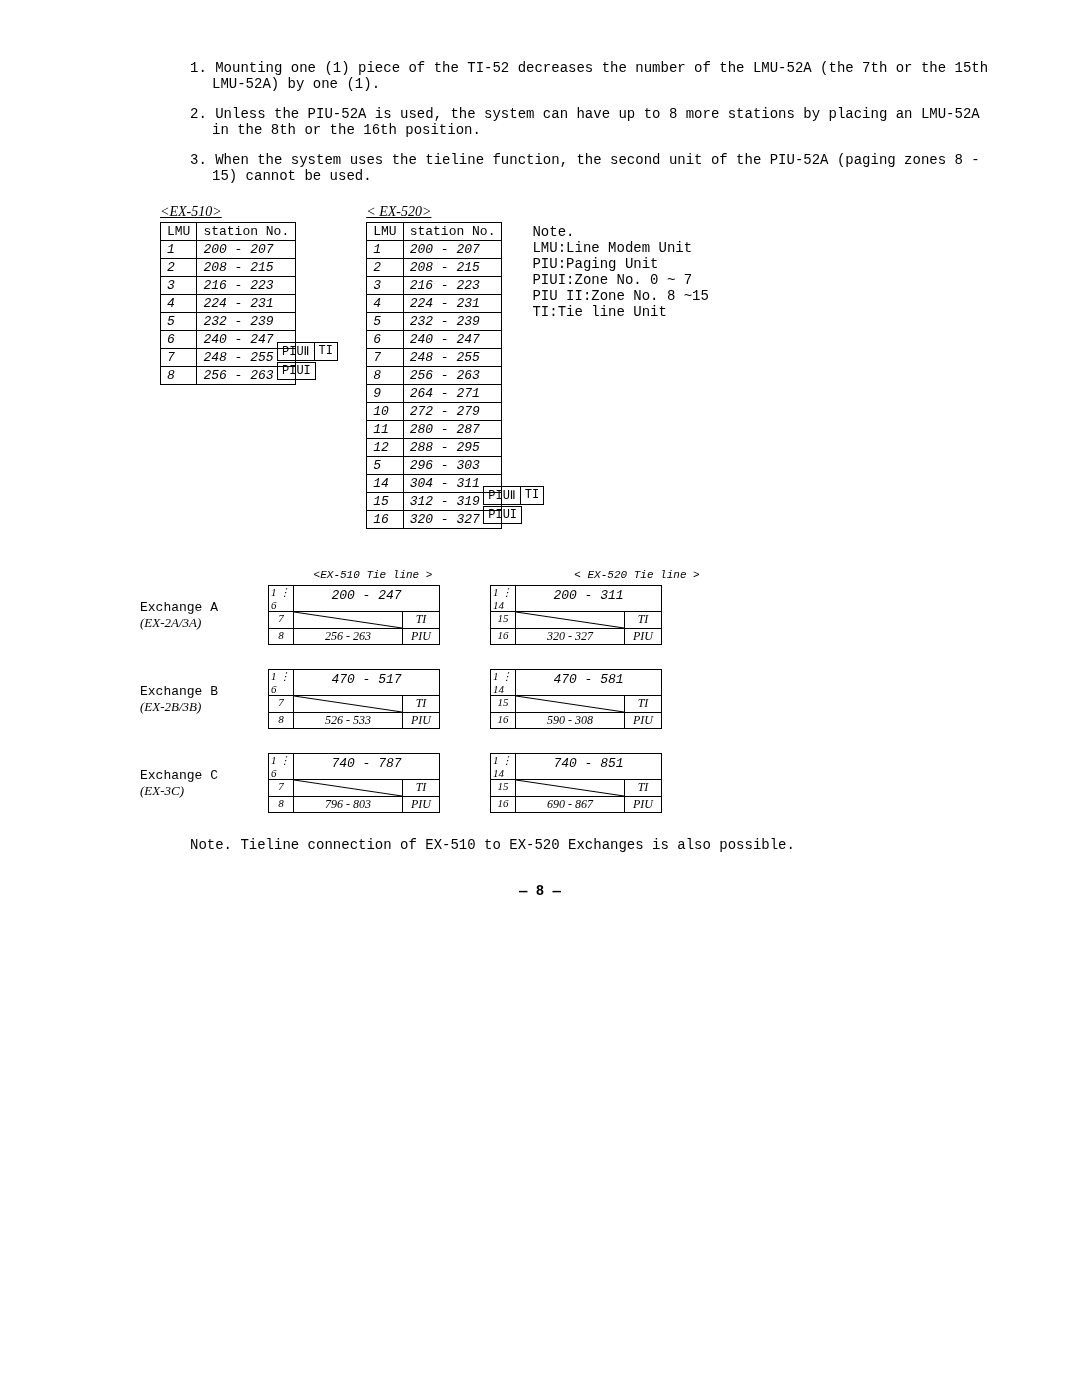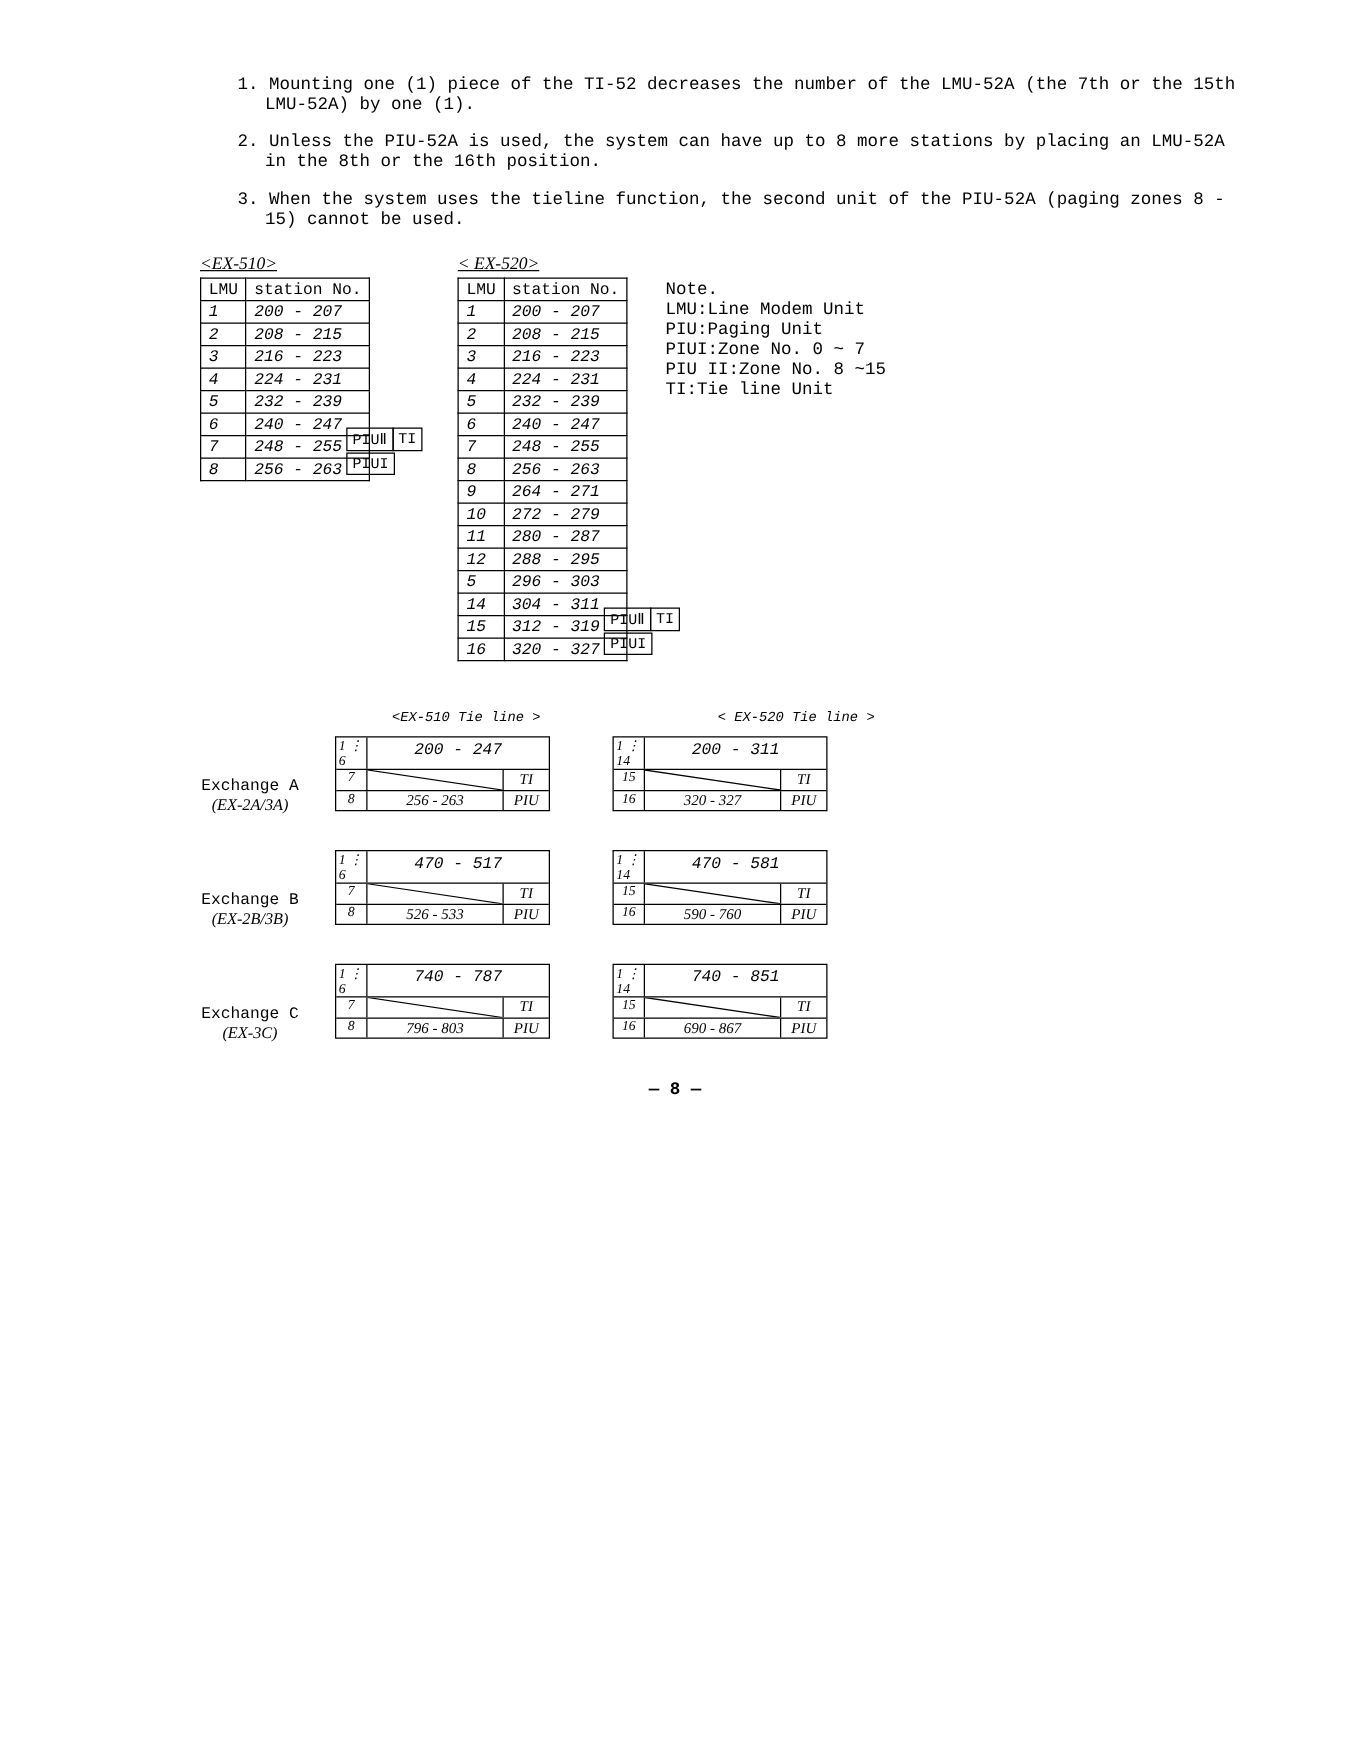--- a/index.html
+++ b/index.html
@@ -21,21 +21,21 @@
   .tlabel { font-style: italic; text-decoration: underline; margin-bottom: 2px; font-family: Liberation Serif, serif; }
   table.st { border-collapse: collapse; font-style: italic; font-family: cursive, 'Courier New'; }
   table.st td, table.st th { border: 1px solid #000; padding: 1px 6px; font-weight: normal; font-size: 13px; }
   table.st th { font-style: normal; font-family: 'Courier New'; }
   .sidecells { display:flex; margin-top:-1px;}
   .sidecells div { border:1px solid #000; padding:1px 4px; font-size:12px; margin-left:-1px;}
   .noteblock { margin-left: 30px; font-family: 'Courier New'; font-size: 14px; }
   .noteblock div { white-space: nowrap; }
   .section-5 { margin-left: 60px; margin-top: 40px; }
   .bd-row { display:flex; align-items:center; margin-bottom: 24px; }
-  .bd-labels { width:120px; text-align:center; padding-right:8px; font-family:'Courier New'; font-size:13px;margin-top:36px;}
+  .bd-labels { width:120px; text-align:left; padding-right:8px; font-family:'Courier New'; font-size:13px;}
   .bd-box-group { display:flex; align-items:flex-end; }
   .bd-box { border:1.5px solid #000; width:170px; }
   .bd-box .toprow { display:flex; }
   .bd-box .leftnums { width:24px; border-right:1px solid #000; display:flex; flex-direction:column; font-size:11px; font-style:italic; font-family:cursive; }
   .bd-box .leftnums span { padding:0 2px; }
   .bd-box .range { flex:1; padding:2px 4px; font-style:italic; font-family:cursive,'Courier New'; font-size:13px; text-align:center;}
   .bd-box .botrow { display:flex; border-top:1px solid #000; }
   .bd-box .botrow .num { width:24px; border-right:1px solid #000; font-size:11px; font-style:italic; font-family:cursive; text-align:center;}
   .bd-box .botrow .rng { flex:1; font-size:12px; font-style:italic; font-family:cursive; text-align:center; position:relative;}
   .bd-box .botrow .cell { border-left:1px solid #000; width:36px; font-size:12px; font-style:italic; font-family:cursive; text-align:center;}
@@ -323,21 +323,21 @@
               <div class="num">15</div>
               <div class="rng">
                 <svg class="diag" viewBox="0 0 100 16" preserveAspectRatio="none">
                   <line x1="0" y1="0" x2="100" y2="16" stroke="black" stroke-width="1"></line>
                 </svg>
               </div>
               <div class="cell">TI</div>
             </div>
     <div class="botrow">
               <div class="num">16</div>
-              <div class="rng">590 - 760</div>
+              <div class="rng">590 - 308</div>
               <div class="cell">PIU</div>
             </div>
   </div>
     </div>
       </div>
       <div class="bd-row">
     <div class="bd-labels">
       <div>Exchange C</div>
           <div style="font-style:italic;font-family:cursive">(EX-3C)</div>
     </div>
@@ -390,15 +390,16 @@
     <div class="botrow">
               <div class="num">16</div>
               <div class="rng">690 - 867</div>
               <div class="cell">PIU</div>
             </div>
   </div>
     </div>
       </div>
     </div>
 
+  <div class="footnote">Note. Tieline connection of EX-510 to EX-520 Exchanges is also possible.</div>
 </div>
 
 <div class="pagenum">— 8 —</div>
 
 </body></html>

